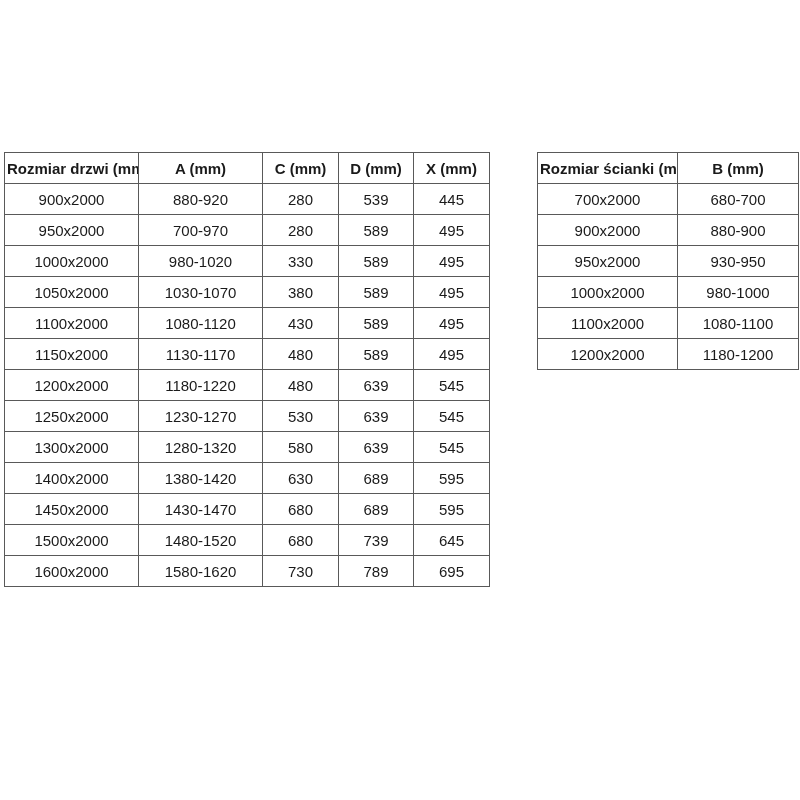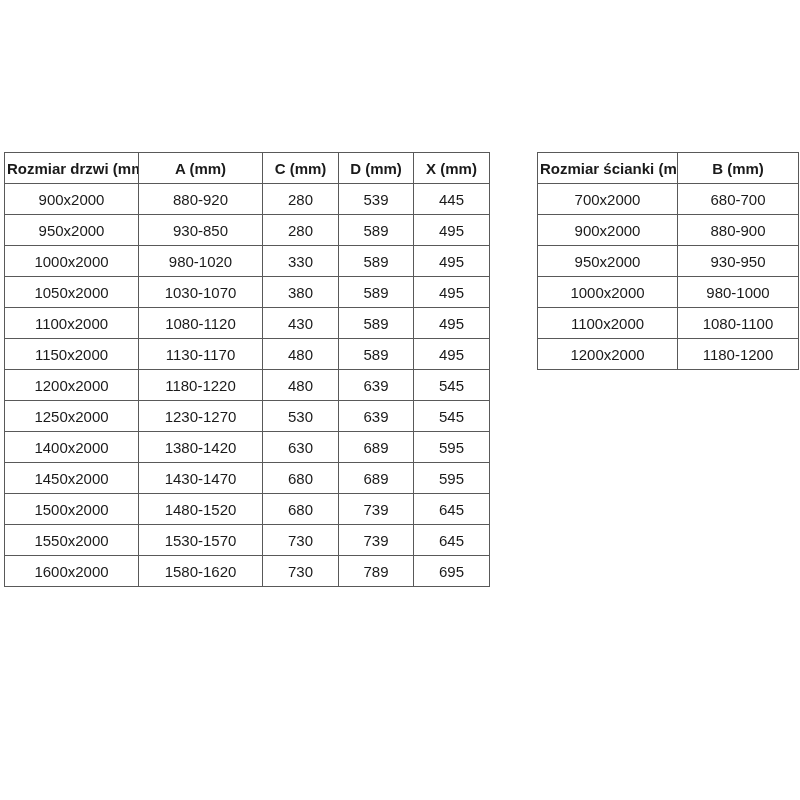--- a/index.html
+++ b/index.html
@@ -73,21 +73,21 @@
     <tbody>
         <tr>
           <td>900x2000</td>
           <td>880-920</td>
           <td>280</td>
           <td>539</td>
           <td>445</td>
         </tr>
         <tr>
           <td>950x2000</td>
-          <td>930-850</td>
+          <td>700-970</td>
           <td>280</td>
           <td>589</td>
           <td>495</td>
         </tr>
         <tr>
           <td>1000x2000</td>
           <td>980-1020</td>
           <td>330</td>
           <td>589</td>
           <td>495</td>
@@ -121,44 +121,44 @@
           <td>545</td>
         </tr>
         <tr>
           <td>1250x2000</td>
           <td>1230-1270</td>
           <td>530</td>
           <td>639</td>
           <td>545</td>
         </tr>
         <tr>
+          <td>1300x2000</td>
+          <td>1280-1320</td>
+          <td>580</td>
+          <td>639</td>
+          <td>545</td>
+        </tr>
+        <tr>
           <td>1400x2000</td>
           <td>1380-1420</td>
           <td>630</td>
           <td>689</td>
           <td>595</td>
         </tr>
         <tr>
           <td>1450x2000</td>
           <td>1430-1470</td>
           <td>680</td>
           <td>689</td>
           <td>595</td>
         </tr>
         <tr>
           <td>1500x2000</td>
           <td>1480-1520</td>
           <td>680</td>
-          <td>739</td>
-          <td>645</td>
-        </tr>
-        <tr>
-          <td>1550x2000</td>
-          <td>1530-1570</td>
-          <td>730</td>
           <td>739</td>
           <td>645</td>
         </tr>
         <tr>
           <td>1600x2000</td>
           <td>1580-1620</td>
           <td>730</td>
           <td>789</td>
           <td>695</td>
         </tr>

